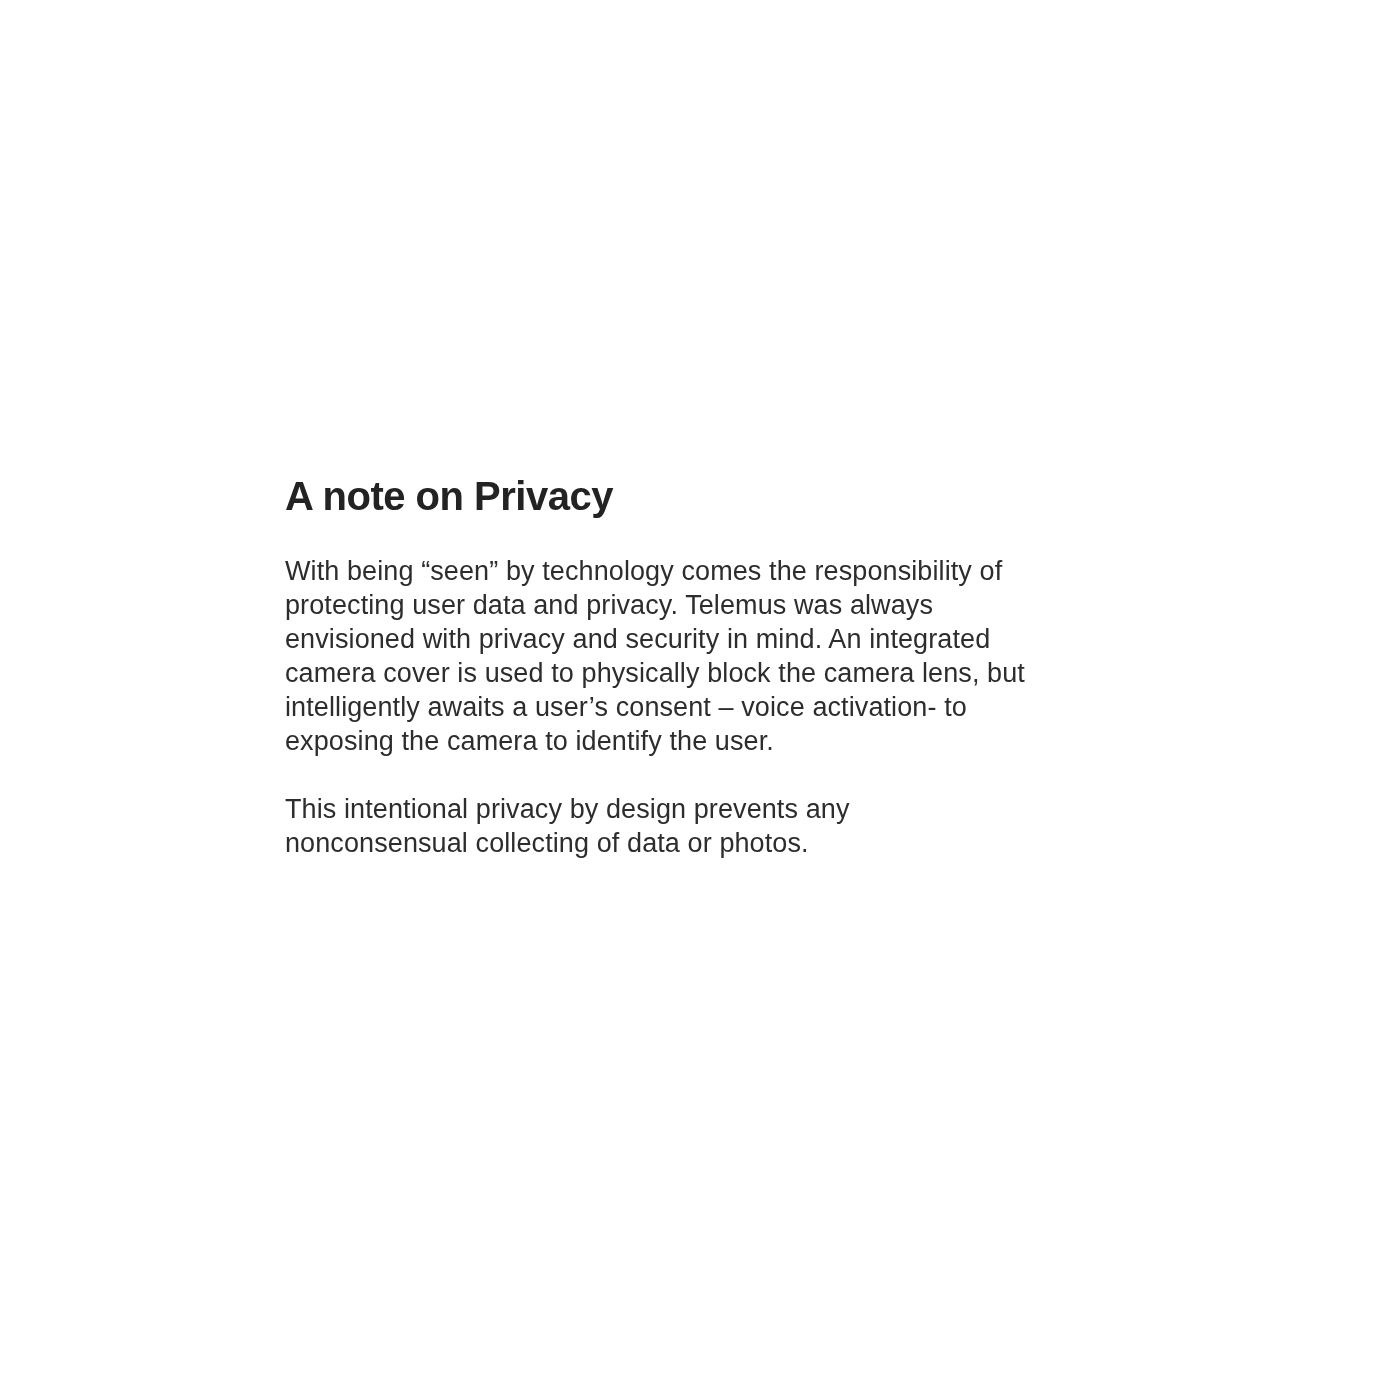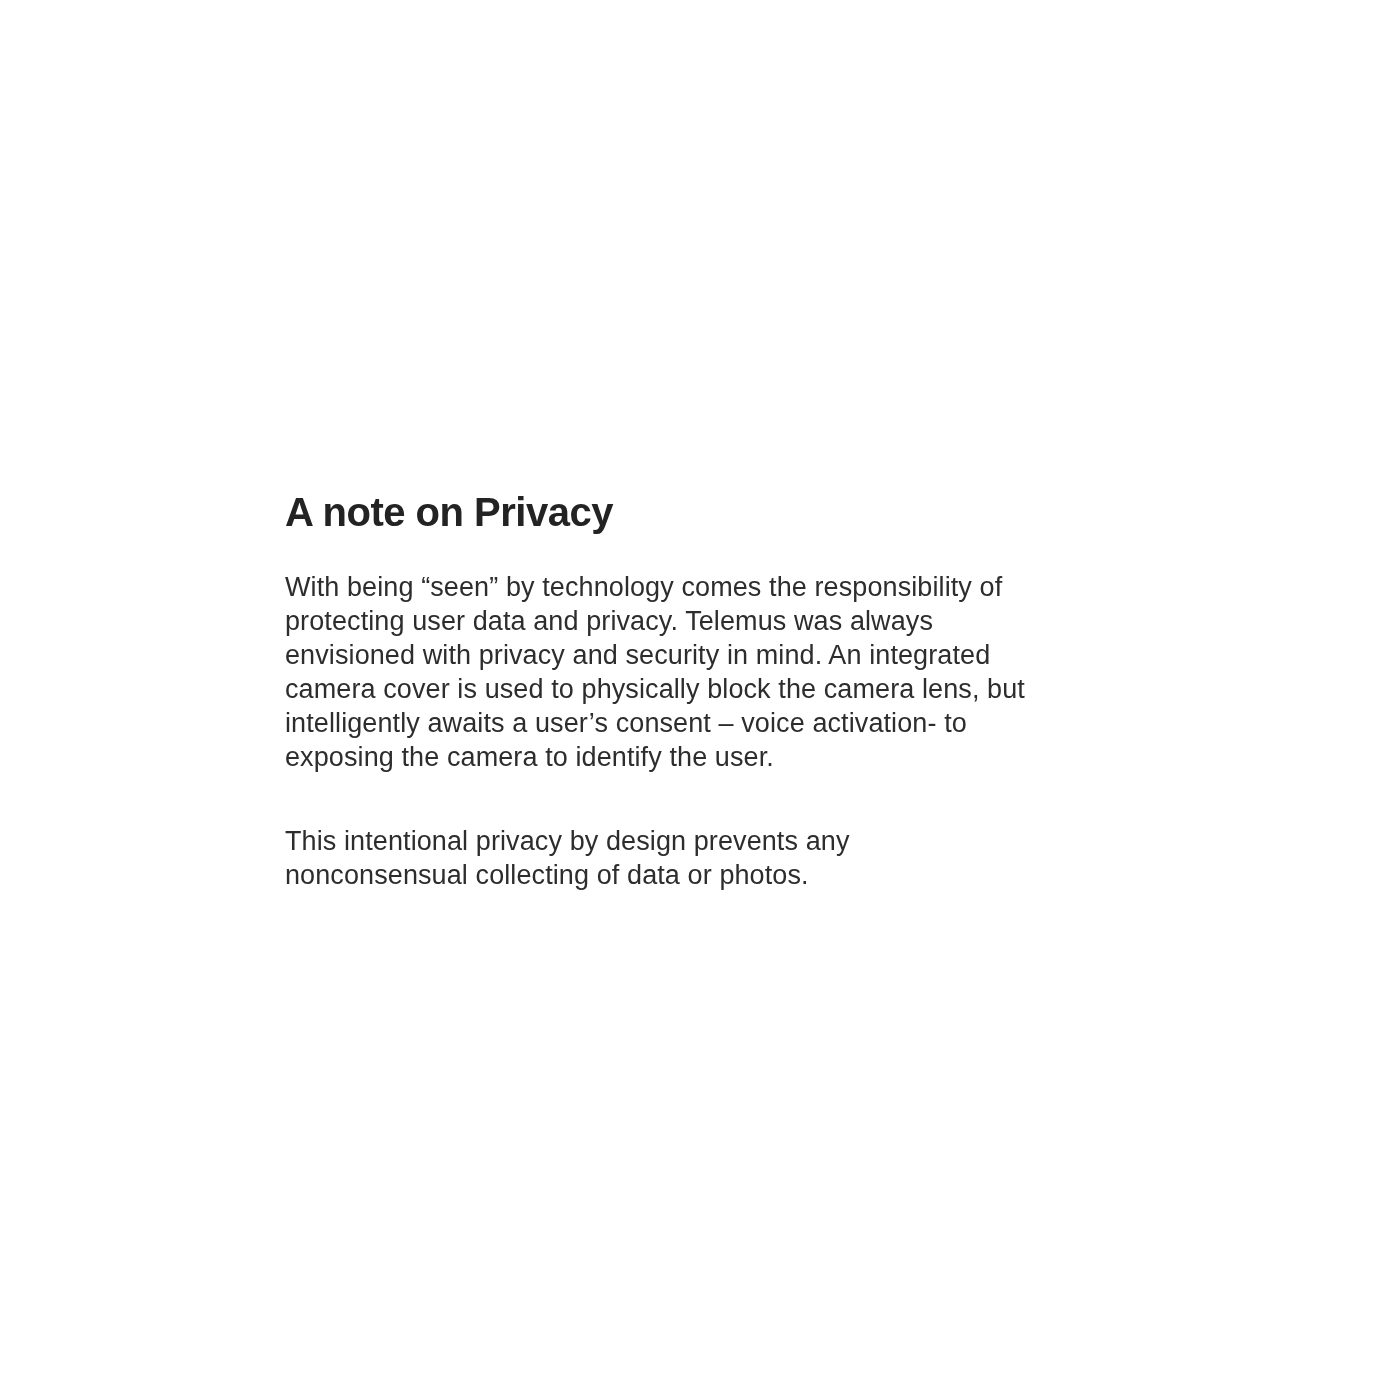--- a/index.html
+++ b/index.html
@@ -10,21 +10,21 @@
     width: 1400px;
     height: 1400px;
     background: #ffffff;
     font-family: "Liberation Sans", "DejaVu Sans", sans-serif;
     position: relative;
     overflow: hidden;
   }
   .content-block {
     position: absolute;
     left: 285px;
-    top: 488px;
+    top: 472px;
     width: 860px;
   }
   .page-heading {
     margin: 0;
     font-size: 40px;
     line-height: 48px;
     font-weight: 700;
     letter-spacing: -0.5px;
     color: #232323;
   }
@@ -34,21 +34,21 @@
     line-height: 34px;
     font-weight: 400;
     letter-spacing: 0.1px;
     color: #2d2d2d;
     white-space: pre-line;
   }
   .body-paragraph.first {
     margin-top: 34px;
   }
   .body-paragraph.second {
-    margin-top: 50px;
+    margin-top: 34px;
   }
 </style>
 </head>
 <body>
 
 <main class="content-block">
   <h1 class="page-heading">A note on Privacy</h1>
   <p class="body-paragraph first">With being “seen” by technology comes the responsibility of
 protecting user data and privacy. Telemus was always
 envisioned with privacy and security in mind. An integrated

